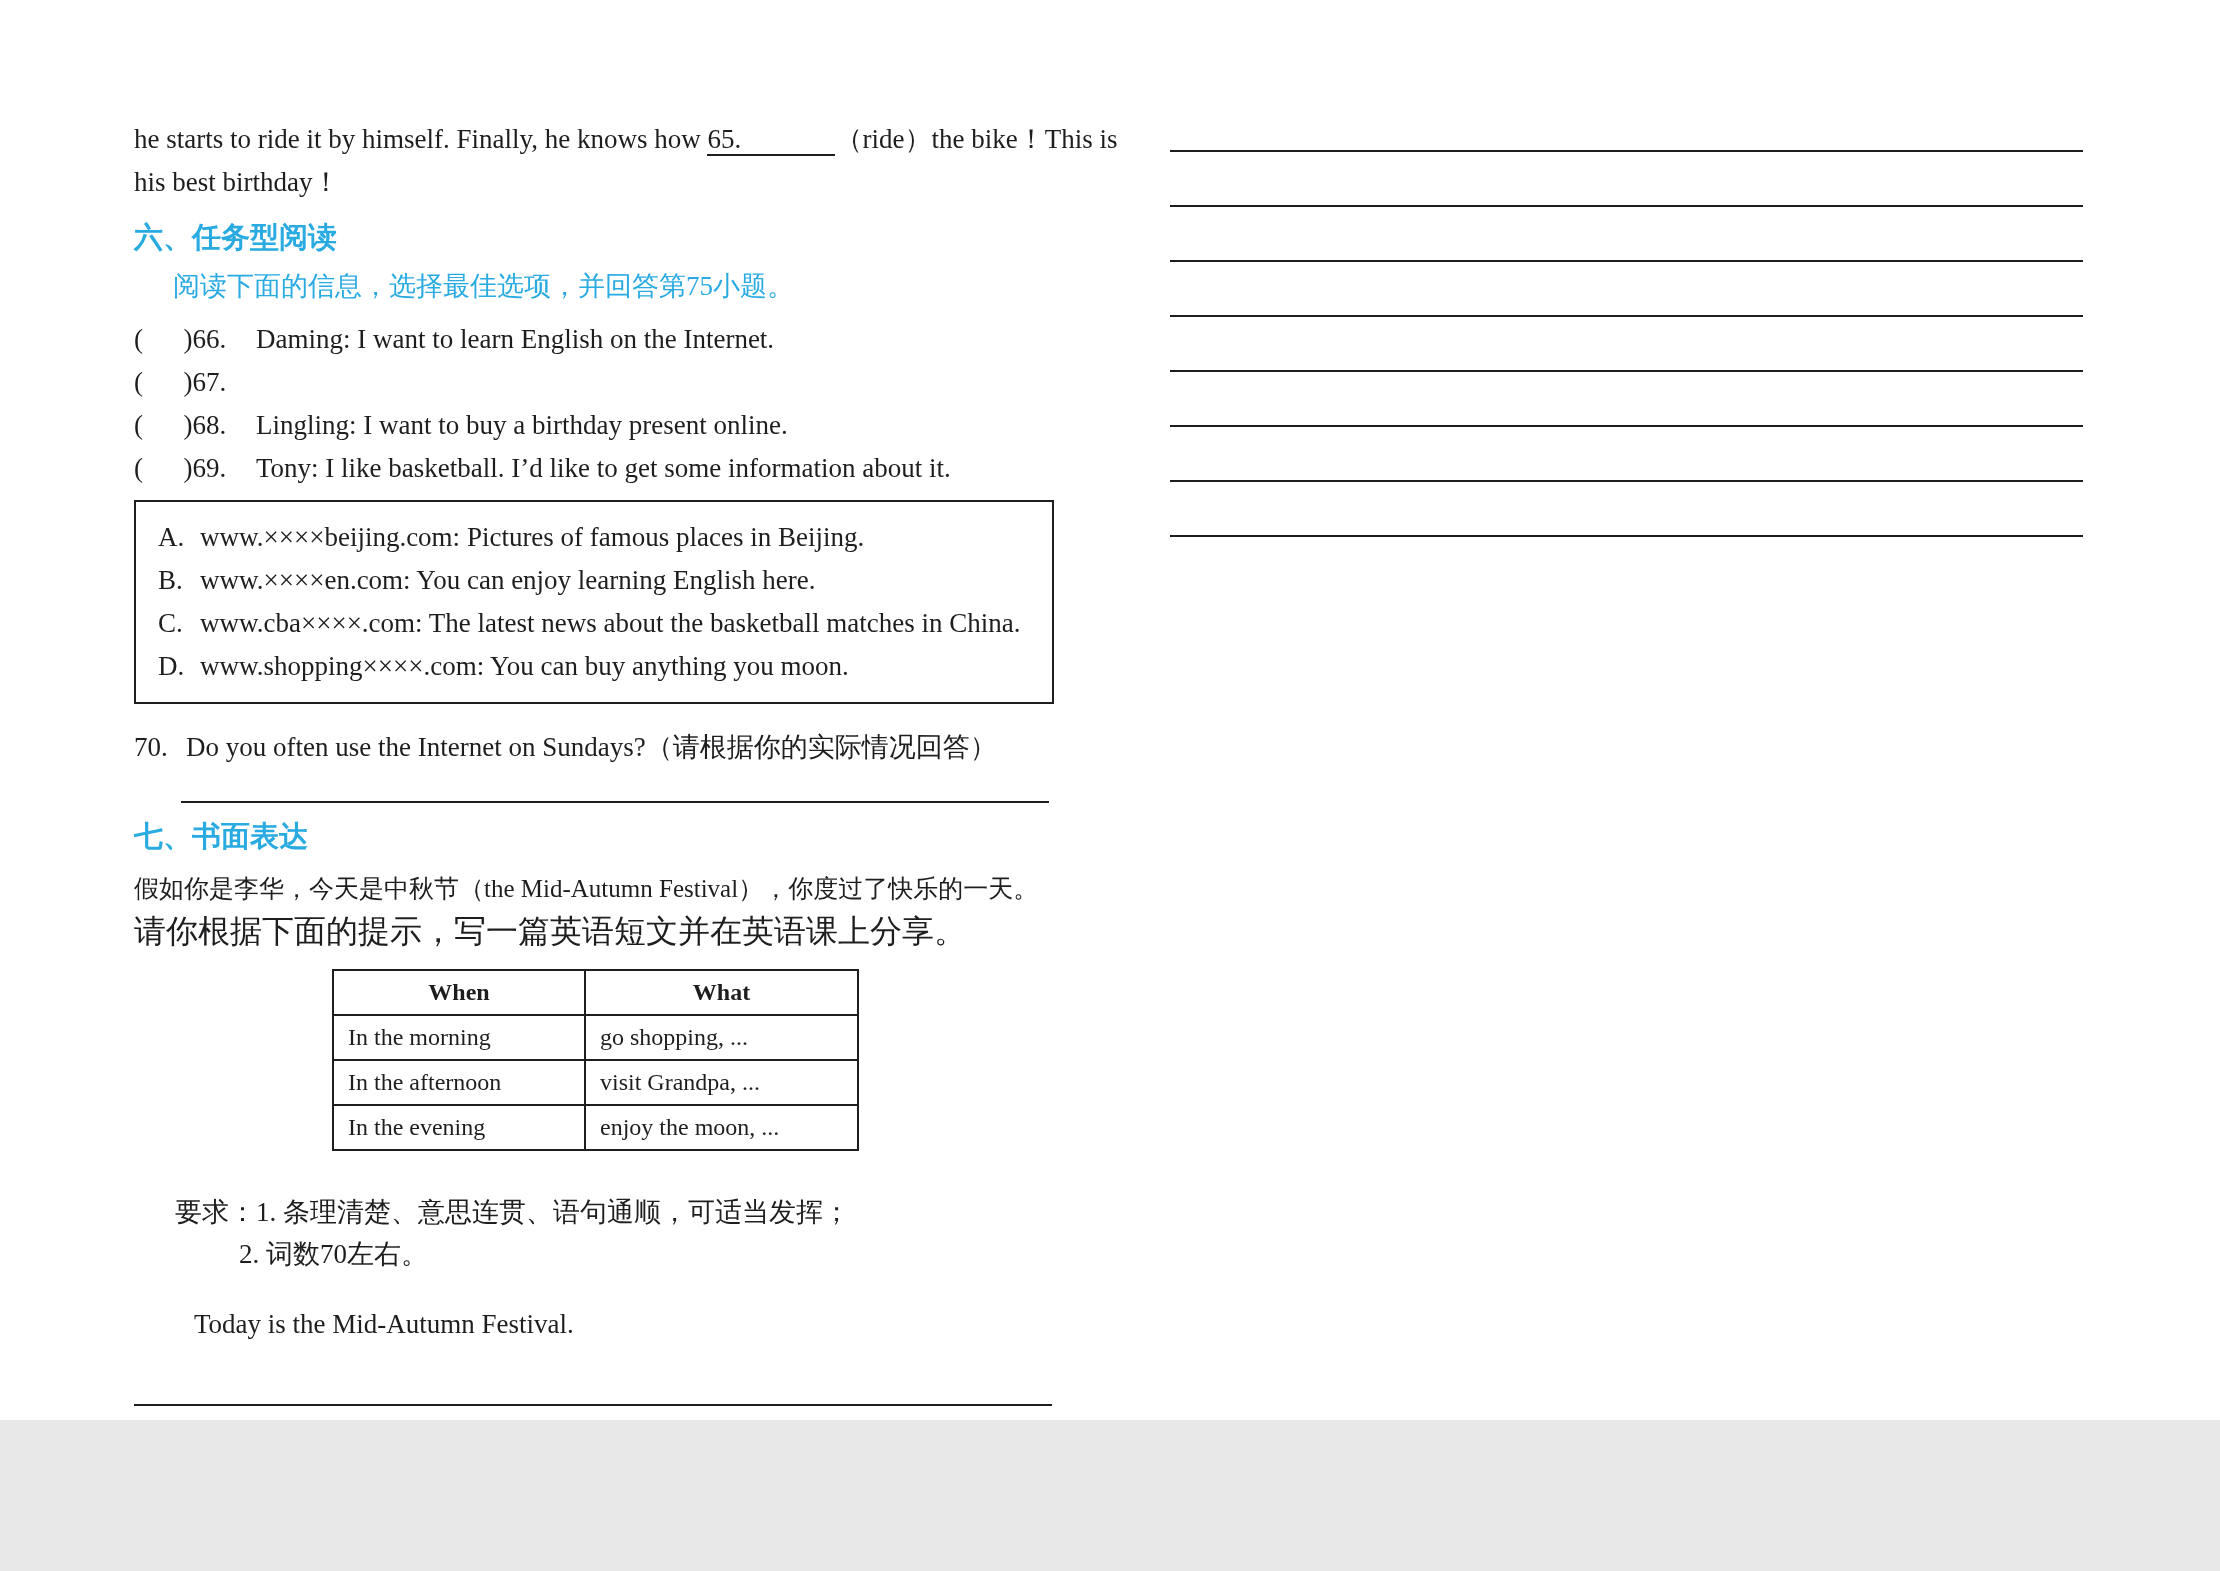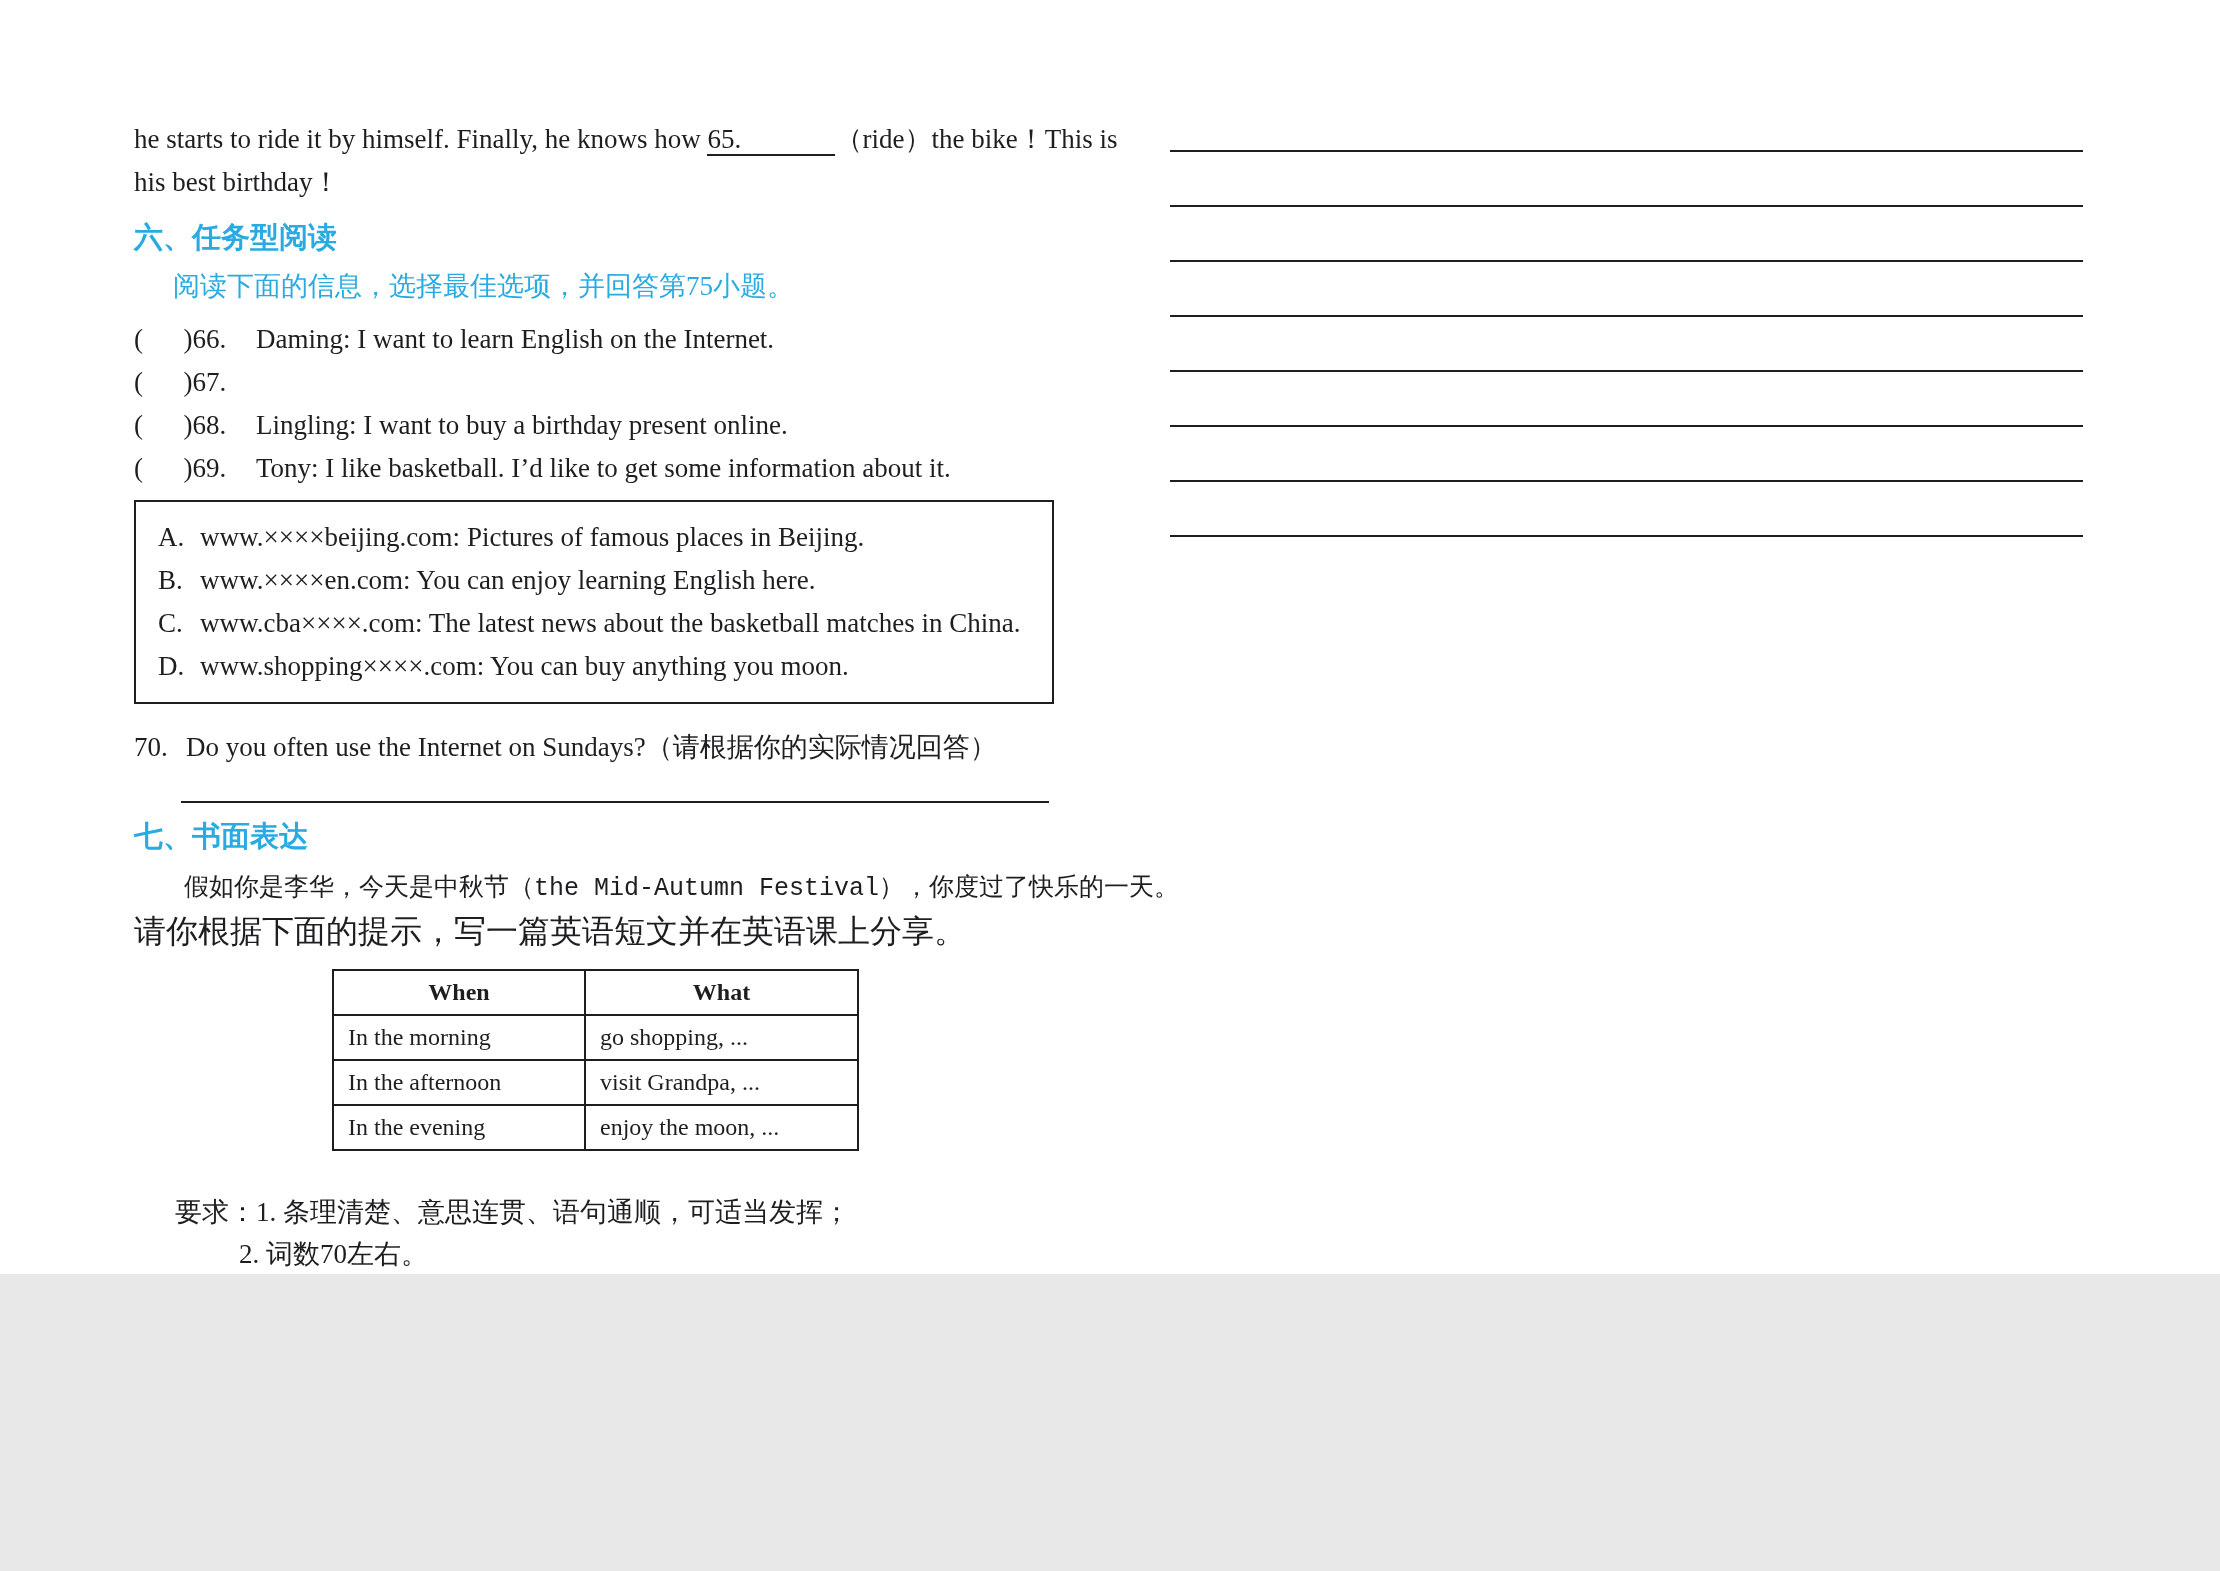--- a/index.html
+++ b/index.html
@@ -1,19 +1,19 @@
 <!DOCTYPE html>
 <html style="--accent_blue: #29abe2; --ink: #1e1e20;"><head>
 <meta charset="utf-8">
 <style>
   * { margin:0; padding:0; box-sizing:border-box; }
   html,body { background:#e8e8e8; }
   .page {
     position:relative;
-    width:2220px; height:1274px;
+    width:2220px; height:1420px;
     background:#ffffff;
     font-family:"Liberation Serif","DejaVu Serif",serif;
     color:var(--ink, #1e1e20);
     font-size:27px;
     overflow:hidden;
     padding-left:12px;
   }
   .left-col { position:absolute; left:134px; top:118px; width:920px; }
 
   .passage-line1 { white-space:nowrap; line-height:43px; }
@@ -47,21 +47,21 @@
   .opt-label { flex:0 0 42px; }
   .opt-text { flex:1; }
 
   .q70 { display:flex; margin-top:22px; line-height:43px; }
   .q70-num { flex:0 0 52px; }
   .q70-answer-line {
     margin-top:32px; margin-left:47px; width:868px; height:0;
     border-bottom:2px solid var(--ink,#1e1e20);
   }
 
-  .prompt-line1 { margin-top:14px; margin-left:50px; white-space:nowrap; line-height:43px; font-size:25px;font-family:Liberation Mono, monospace; }
+  .prompt-line1 { margin-top:14px; white-space:nowrap; line-height:43px; font-size:25px; }
   .prompt-line2 { line-height:43px; font-size:32px; }
 
   .when-what-table {
     margin:16px 0 0 198px; border-collapse:collapse;
     font-size:24px;
   }
   .when-what-table th, .when-what-table td {
     border:2px solid var(--ink,#1e1e20); height:45px; padding:2px 14px;
   }
   .when-what-table th { font-weight:bold; text-align:center; }

